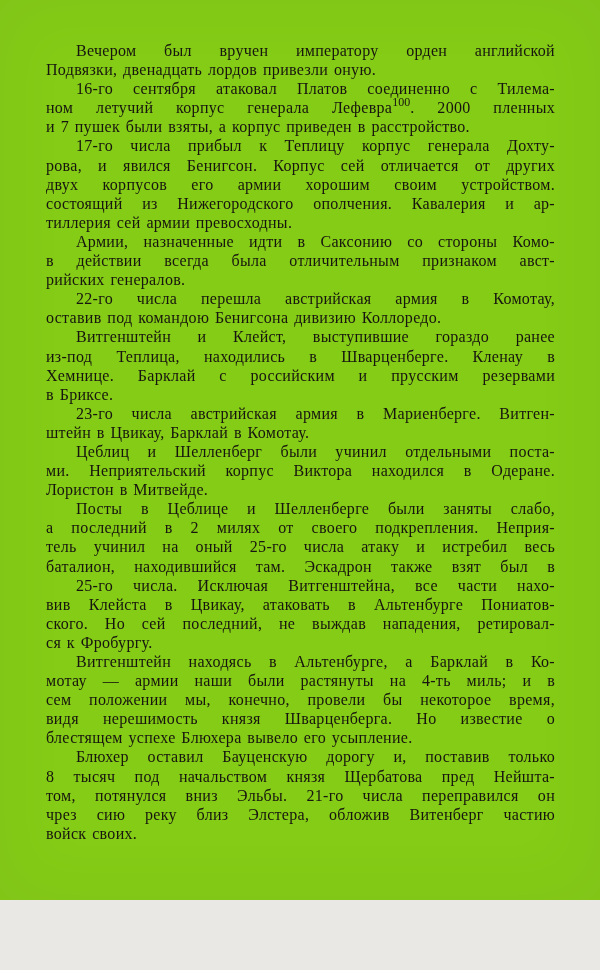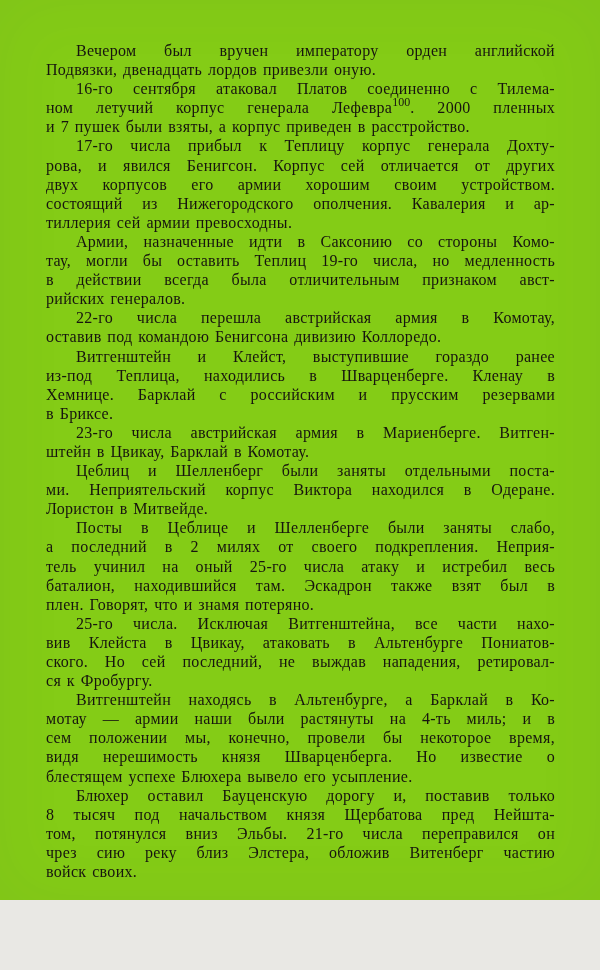--- a/index.html
+++ b/index.html
@@ -68,39 +68,37 @@
       <div class="line last">Подвязки, двенадцать лордов привезли оную.</div>
       <div class="line indent">16-го сентября атаковал Платов соединенно с Тилема-</div>
       <div class="line">ном летучий корпус генерала Лефевра<sup>100</sup>. 2000 пленных</div>
       <div class="line last">и 7 пушек были взяты, а корпус приведен в расстройство.</div>
       <div class="line indent">17-го числа прибыл к Теплицу корпус генерала Дохту-</div>
       <div class="line">рова, и явился Бенигсон. Корпус сей отличается от других</div>
       <div class="line">двух корпусов его армии хорошим своим устройством.</div>
       <div class="line">состоящий из Нижегородского ополчения. Кавалерия и ар-</div>
       <div class="line last">тиллерия сей армии превосходны.</div>
       <div class="line indent">Армии, назначенные идти в Саксонию со стороны Комо-</div>
-      <div class="line">тау, могли бы оставить Теплиц 19-го числа, но медленность</div>
       <div class="line">в действии всегда была отличительным признаком авст-</div>
       <div class="line last">рийских генералов.</div>
       <div class="line indent">22-го числа перешла австрийская армия в Комотау,</div>
       <div class="line last">оставив под командою Бенигсона дивизию Коллоредо.</div>
       <div class="line indent">Витгенштейн и Клейст, выступившие гораздо ранее</div>
       <div class="line">из-под Теплица, находились в Шварценберге. Кленау в</div>
       <div class="line">Хемнице. Барклай с российским и прусским резервами</div>
       <div class="line last">в Бриксе.</div>
       <div class="line indent">23-го числа австрийская армия в Мариенберге. Витген-</div>
       <div class="line last">штейн в Цвикау, Барклай в Комотау.</div>
-      <div class="line indent">Цеблиц и Шелленберг были заняты отдельными поста-</div>
+      <div class="line indent">Цеблиц и Шелленберг были учинил отдельными поста-</div>
       <div class="line">ми. Неприятельский корпус Виктора находился в Одеране.</div>
       <div class="line last">Лористон в Митвейде.</div>
       <div class="line indent">Посты в Цеблице и Шелленберге были заняты слабо,</div>
       <div class="line">а последний в 2 милях от своего подкрепления. Неприя-</div>
       <div class="line">тель учинил на оный 25-го числа атаку и истребил весь</div>
       <div class="line">баталион, находившийся там. Эскадрон также взят был в</div>
-      <div class="line last">плен. Говорят, что и знамя потеряно.</div>
       <div class="line indent">25-го числа. Исключая Витгенштейна, все части нахо-</div>
       <div class="line">вив Клейста в Цвикау, атаковать в Альтенбурге Пониатов-</div>
       <div class="line">ского. Но сей последний, не выждав нападения, ретировал-</div>
       <div class="line last">ся к Фробургу.</div>
       <div class="line indent">Витгенштейн находясь в Альтенбурге, а Барклай в Ко-</div>
       <div class="line">мотау — армии наши были растянуты на 4-ть миль; и в</div>
       <div class="line">сем положении мы, конечно, провели бы некоторое время,</div>
       <div class="line">видя нерешимость князя Шварценберга. Но известие о</div>
       <div class="line last">блестящем успехе Блюхера вывело его усыпление.</div>
       <div class="line indent">Блюхер оставил Бауценскую дорогу и, поставив только</div>

